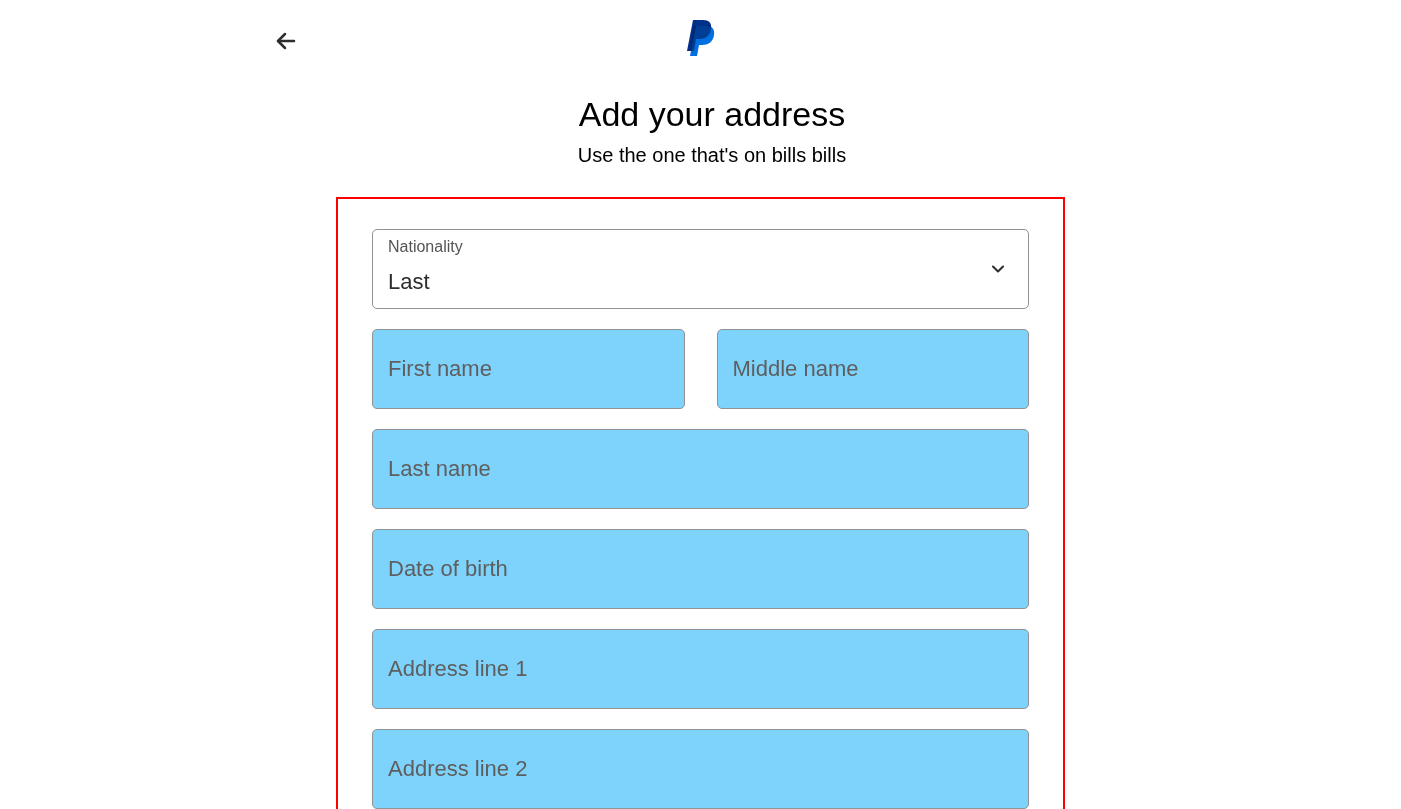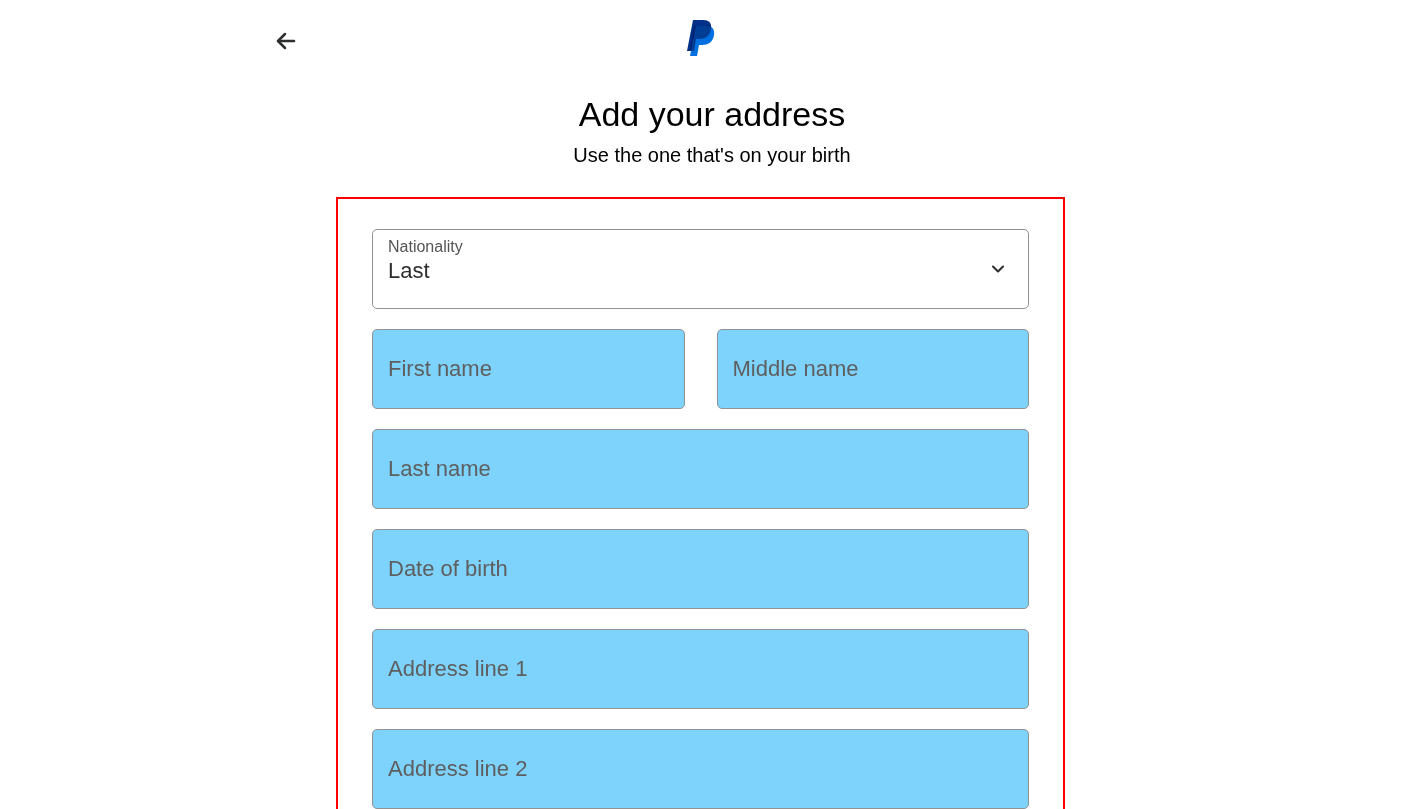--- a/index.html
+++ b/index.html
@@ -72,21 +72,21 @@
     }
     .field-wrapper {
       flex: 1;
       position: relative;
     }
     .select-field {
       width: 100%;
       height: 80px;
       border: 1px solid #929292;
       border-radius: 5px;
-      padding: 28px 50px 8px 15px;
+      padding: 39px 50px 8px 15px;
       font-size: 22px;
       color: #2c2e2f;
       background: #ffffff;
       cursor: pointer;
       position: relative;
     }
     .select-label {
       position: absolute;
       top: 8px;
       left: 15px;
@@ -133,21 +133,21 @@
 <div class="logo">
   <svg width="32" height="38" viewBox="0 0 32 38">
     <path d="M 8 2 L 18 2 C 24 2 27 5 26 11 C 25 18 20 21 14 21 L 11 21 L 9 33 L 2 33 Z" fill="#003087"></path>
     <path d="M 11 8 L 21 8 C 27 8 30 11 29 17 C 28 24 23 27 17 27 L 14 27 L 12 38 L 5 38 Z" fill="#0070E0"></path>
     <path d="M 11 8 L 18 8 C 24 8 27 5 26 11 C 25.7 13 25 15 24 16.5 C 22 19.5 18.5 21 14 21 L 11 21 L 9.2 32 L 9 33 L 5 33 L 8.8 8 Z" fill="#001C64" fill-opacity="0.6"></path>
   </svg>
 </div>
 
 <div class="header-section">
   <h1 class="page-title">Add your address</h1>
-  <p class="page-subtitle">Use the one that's on your birth</p>
+  <p class="page-subtitle">Use the one that's on bills bills</p>
 </div>
 
 <div class="form-container">
 
   <div class="form-row">
     <div class="field-wrapper">
       <div class="select-field">
         <span class="select-label">Nationality</span>
         <span class="select-value">Last</span>
         <svg class="chevron" width="20" height="20" viewBox="0 0 24 24" fill="none" stroke="#2c2e2f" stroke-width="2.5" stroke-linecap="round" stroke-linejoin="round">

